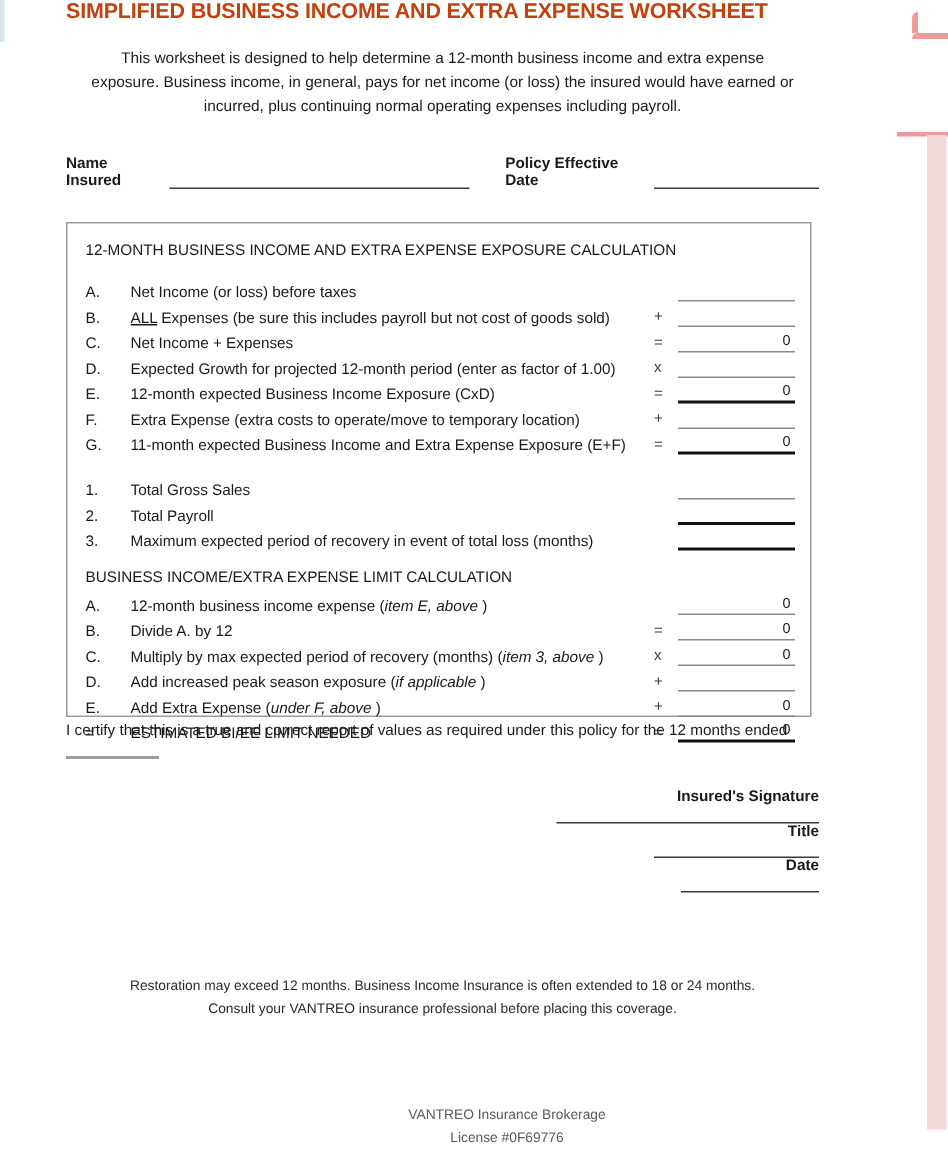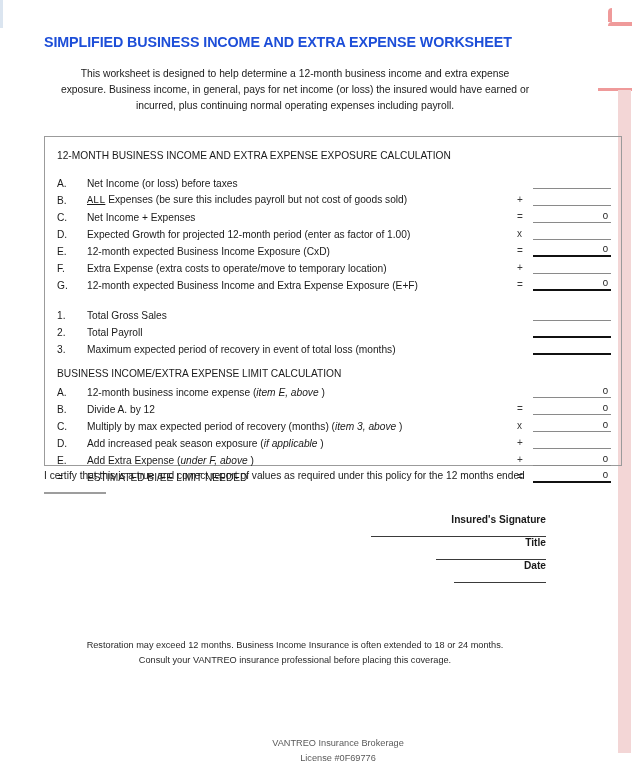--- a/index.html
+++ b/index.html
@@ -62,25 +62,24 @@
     position: absolute;
     top: 0; left: 0;
     width: 590px;
     height: 779px;
     box-sizing: border-box;
     padding: 0 44px;
   }
 
   h1#doc-title {
     margin: 0;
-    padding-top: 34px;
     font-size: 14.3px;
     font-weight: bold;
     letter-spacing: -0.1px;
-    color: #1d4ed8;
+    color: #c2410c;
   }
 
   #intro {
     margin: 16px 14px 0 14px;
     font-size: 10.3px;
     line-height: 1.55;
     text-align: center;
     color: #1a1a1a;
   }
 
@@ -100,21 +99,21 @@
   #name-fill { width: 218px; }
   #policy-label { margin-left: 24px; }
   #policy-fill { width: 120px; }
 
   
   #calc-box {
     margin-top: 22px;
     border: 1px solid #9b9b9b;
     box-sizing: border-box;
     padding: 13px 10px 12px 12px;
-    width: 578px;
+    width: 497px;
     height: 330px;
   }
 
   .section-head {
     font-size: 10.2px;
     color: #1a1a1a;
     margin-bottom: 2px;
   }
   .section-head.spaced { margin-bottom: 11px; }
   .block-gap { height: 13px; }
@@ -128,21 +127,21 @@
     width: 30px;
     flex: 0 0 30px;
     font-size: 10.2px;
   }
   .row .desc {
     flex: 1 1 auto;
     font-size: 10.2px;
     white-space: nowrap;
     overflow: hidden;
   }
-  .row .desc u { text-decoration: underline; font-family: Liberation Mono, monospace; }
+  .row .desc u { text-decoration: underline; }
   .row .desc i { font-style: italic; margin-top: 21px; }
 
   .row .op {
     flex: 0 0 16px;
     width: 16px;
     font-size: 10px;
     text-align: left;
     color: #3a3a3a;
     padding-bottom: 1px;
   }
@@ -215,20 +214,26 @@
   <div class="pink-rule"></div>
   <div class="pink-bar"></div>
 </div>
 
 <div id="page">
 
   <h1 id="doc-title">SIMPLIFIED BUSINESS INCOME AND EXTRA EXPENSE WORKSHEET</h1>
 
   <p id="intro">This worksheet is designed to help determine a 12-month business income and extra expense exposure. Business income, in general, pays for net income (or loss) the insured would have earned or incurred, plus continuing normal operating expenses including payroll.</p>
 
+  <div id="name-row">
+    <span>Name Insured</span>
+    <span class="fill-line" id="name-fill"></span>
+    <span id="policy-label">Policy Effective Date</span>
+    <span class="fill-line" id="policy-fill"></span>
+  </div>
 
   <div id="calc-box">
 
     <div class="section-head spaced">12-MONTH BUSINESS INCOME AND EXTRA EXPENSE EXPOSURE CALCULATION</div>
     <div id="exposure-rows">
         <div class="row">
           <span class="key">A.</span>
           <span class="desc">Net Income (or loss) before taxes</span>
           <span class="op"></span>
           <span class="val thin"></span>
@@ -258,21 +263,21 @@
           <span class="val thick">0</span>
         </div>
         <div class="row">
           <span class="key">F.</span>
           <span class="desc">Extra Expense (extra costs to operate/move to temporary location)</span>
           <span class="op">+</span>
           <span class="val thin"></span>
         </div>
         <div class="row">
           <span class="key">G.</span>
-          <span class="desc">12-month expected Business Income and Extra Expense Exposure (E+F)</span>
+          <span class="desc">11-month expected Business Income and Extra Expense Exposure (E+F)</span>
           <span class="op">=</span>
           <span class="val thick">0</span>
         </div>
       </div>
 
     <div class="block-gap"></div>
 
     <div id="additional-rows">
         <div class="row">
           <span class="key">1.</span>

